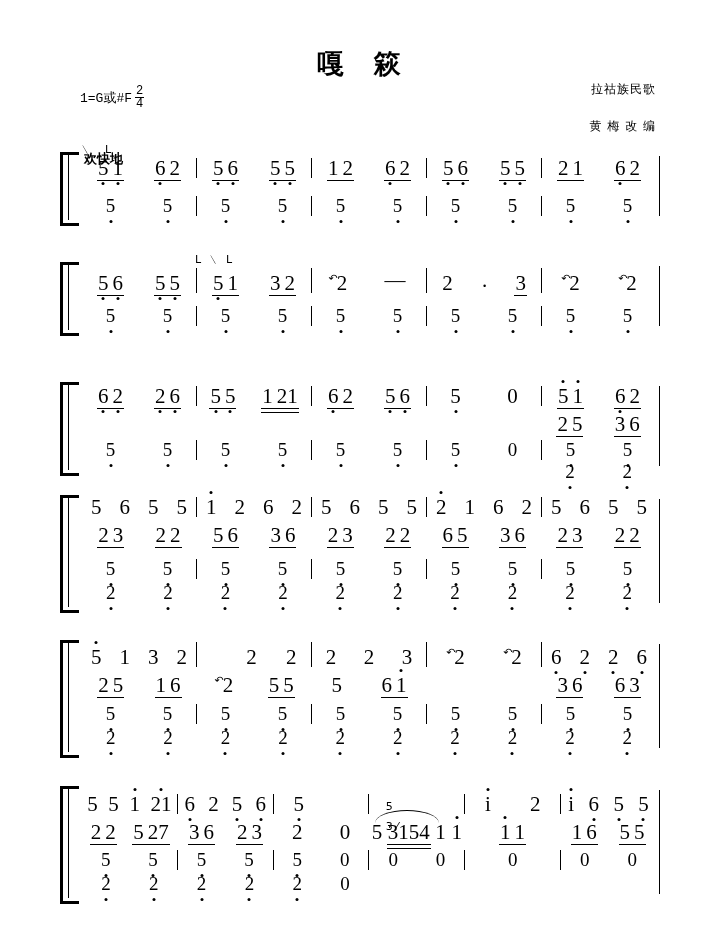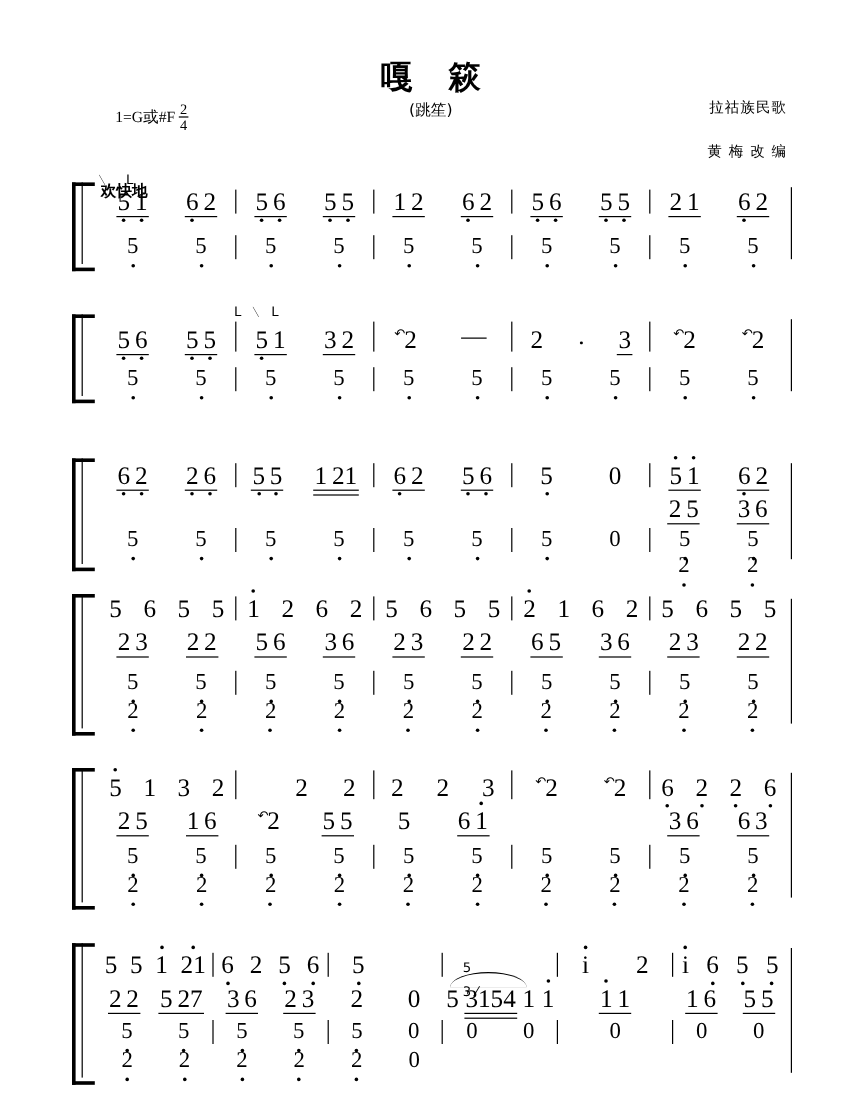--- a/index.html
+++ b/index.html
@@ -39,23 +39,23 @@
     top: 83px;
     left: 0;
     width: 718px;
     text-align: center;
     font-family: "DejaVu Sans", sans-serif;
     font-size: 13px;
   }
   .keysig {
     position: absolute;
     top: 86px;
-    left: 96px;
+    left: 80px;
     font-size: 13px;
-    font-family: Liberation Serif, serif;
+    font-family: Liberation Mono, monospace;
     white-space: nowrap;
   }
   .keysig .frac {
     display: inline-block;
     vertical-align: middle;
     text-align: center;
     line-height: 1.0;
     margin-left: 3px;
     position: relative;
     top: -1px;
@@ -235,21 +235,20 @@
 </head>
 <body>
 
 <div class="sheet">
 
   <div class="keysig">
     <span>1=G或#F</span><span class="frac"><span class="num">2</span><span class="den">4</span></span>
   </div>
 
   <div class="title">嘎 篍</div>
-  <div class="subtitle">(跳笙)</div>
   <div class="tempo">欢快地</div>
   <div class="credit c1">拉祜族民歌</div>
   <div class="credit c2">黄 梅 改 编</div>
 
   <div class="system" style="top:152px; height:68px;">
     <div class="brace"></div>
     <div class="brace2"></div>
     <div class="endbar"></div>
 
     <div class="row" style="top:6px;">

